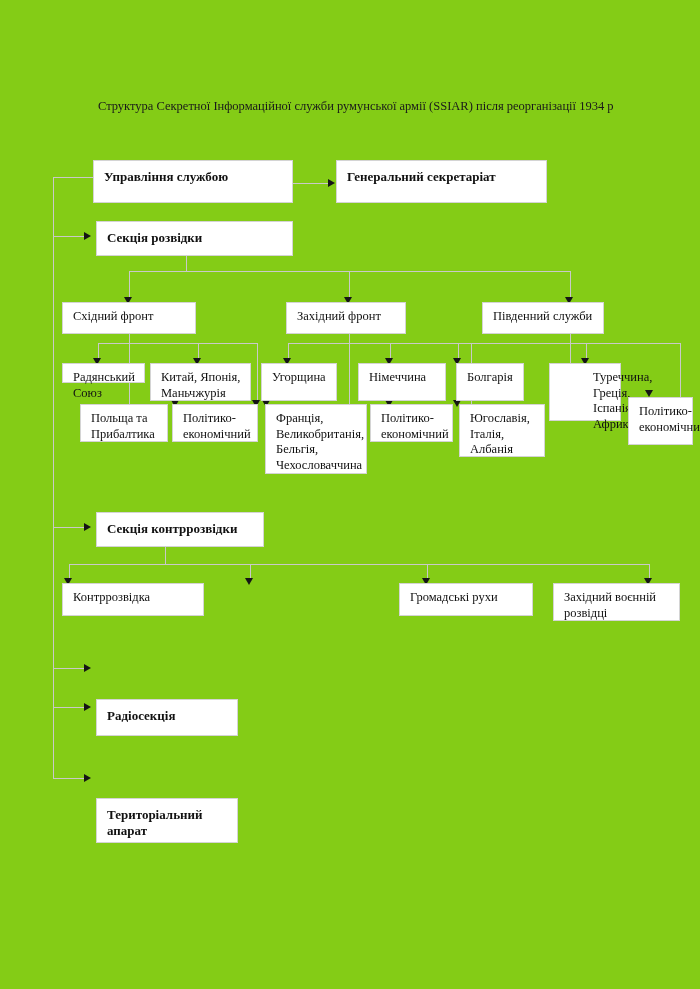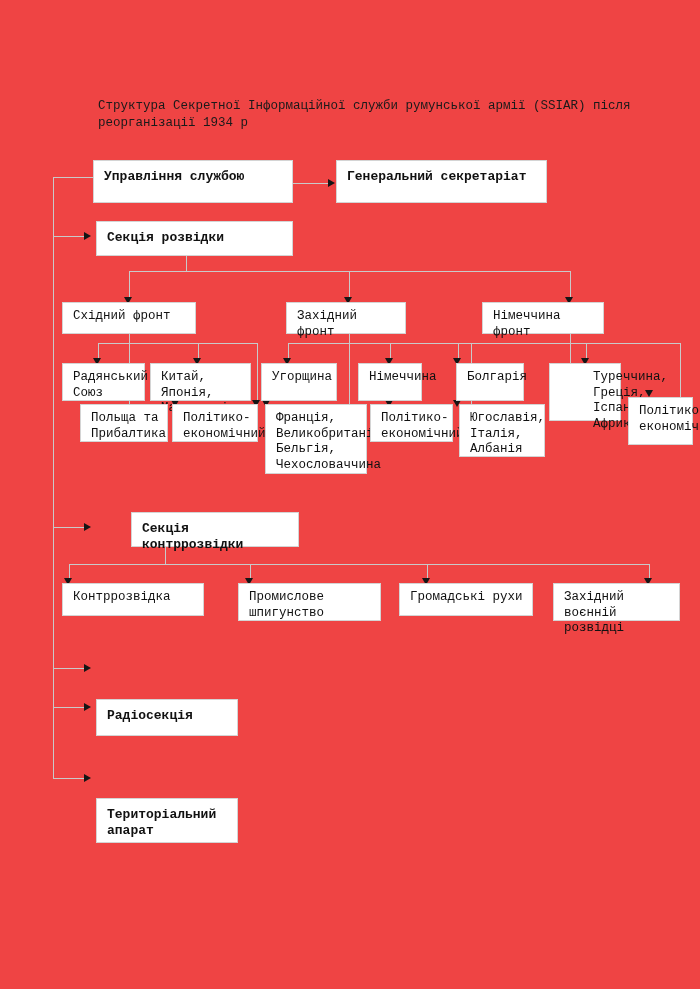--- a/index.html
+++ b/index.html
@@ -4,22 +4,22 @@
 <style>
   html, body {
     margin: 0;
     padding: 0;
     background: #ffffff;
   }
   #page {
     position: relative;
     width: 700px;
     height: 989px;
-    background: #ef4444;
-    font-family: Liberation Mono, monospace;
+    background: #84cc16;
+    font-family: Liberation Serif, serif;
     overflow: hidden;
   }
   .title {
     position: absolute;
     left: 98px;
     top: 98px;
     width: 556px;
     font-size: 12.5px;
     line-height: 17px;
     color: #1a1a1a;
@@ -143,40 +143,39 @@
   <div class="arrow-d" style="left:644px; top:578px;"></div>
 
   <div class="box bold" style="left:93px; top:160px; width:200px; height:43px;">Управління службою</div>
 
   <div class="box bold" style="left:336px; top:160px; width:211px; height:43px;">Генеральний секретаріат</div>
 
   <div class="box bold" style="left:96px; top:221px; width:197px; height:35px;">Секція розвідки</div>
 
   <div class="box" style="left:62px; top:302px; width:134px; height:32px;">Східний фронт</div>
   <div class="box" style="left:286px; top:302px; width:120px; height:32px;">Західний фронт</div>
-  <div class="box" style="left:482px; top:302px; width:122px; height:32px;">Німеччина фронт</div>
+  <div class="box" style="left:482px; top:302px; width:122px; height:32px;">Південний служби</div>
 
-  <div class="box" style="left:62px; top:363px; width:83px; height:38px;">Радянський Союз</div>
+  <div class="box" style="left:62px; top:363px; width:83px; height:20px;">Радянський Союз</div>
   <div class="box" style="left:150px; top:363px; width:101px; height:38px;">Китай, Японія, Маньчжурія</div>
   <div class="box" style="left:80px; top:404px; width:88px; height:38px;">Польща та Прибалтика</div>
   <div class="box" style="left:172px; top:404px; width:86px; height:38px;">Політико-економічний</div>
 
   <div class="box" style="left:261px; top:363px; width:76px; height:38px;">Угорщина</div>
-  <div class="box" style="left:358px; top:363px; width:64px; height:38px;">Німеччина</div>
+  <div class="box" style="left:358px; top:363px; width:88px; height:38px;">Німеччина</div>
   <div class="box" style="left:265px; top:404px; width:102px; height:70px;">Франція, Великобританія, Бельгія, Чехословаччина</div>
   <div class="box" style="left:370px; top:404px; width:83px; height:38px;">Політико-економічний</div>
 
   <div class="box" style="left:456px; top:363px; width:68px; height:38px;">Болгарія</div>
   <div class="box" style="left:549px; top:363px; width:72px; height:58px;padding-left:43px;">Туреччина, Греція, Іспанія, Африка</div>
   <div class="box" style="left:459px; top:404px; width:86px; height:53px;">Югославія, Італія, Албанія</div>
   <div class="box" style="left:628px; top:397px; width:65px; height:48px;">Політико-економічний</div>
 
-  <div class="box bold" style="left:96px; top:512px; width:168px; height:35px;margin-left:35px;">Секція контррозвідки</div>
+  <div class="box bold" style="left:96px; top:512px; width:168px; height:35px;">Секція контррозвідки</div>
 
   <div class="box" style="left:62px; top:583px; width:142px; height:33px;">Контррозвідка</div>
-  <div class="box" style="left:238px; top:583px; width:143px; height:38px;">Промислове шпигунство</div>
   <div class="box" style="left:399px; top:583px; width:134px; height:33px;">Громадські рухи</div>
   <div class="box" style="left:553px; top:583px; width:127px; height:38px;">Західний воєнній розвідці</div>
 
   <div class="box bold" style="left:96px; top:699px; width:142px; height:37px;">Радіосекція</div>
   <div class="box bold" style="left:96px; top:756px; width:142px; height:45px;margin-top:42px;">Територіальний апарат</div>
 
 </div>
 
 </body></html>

